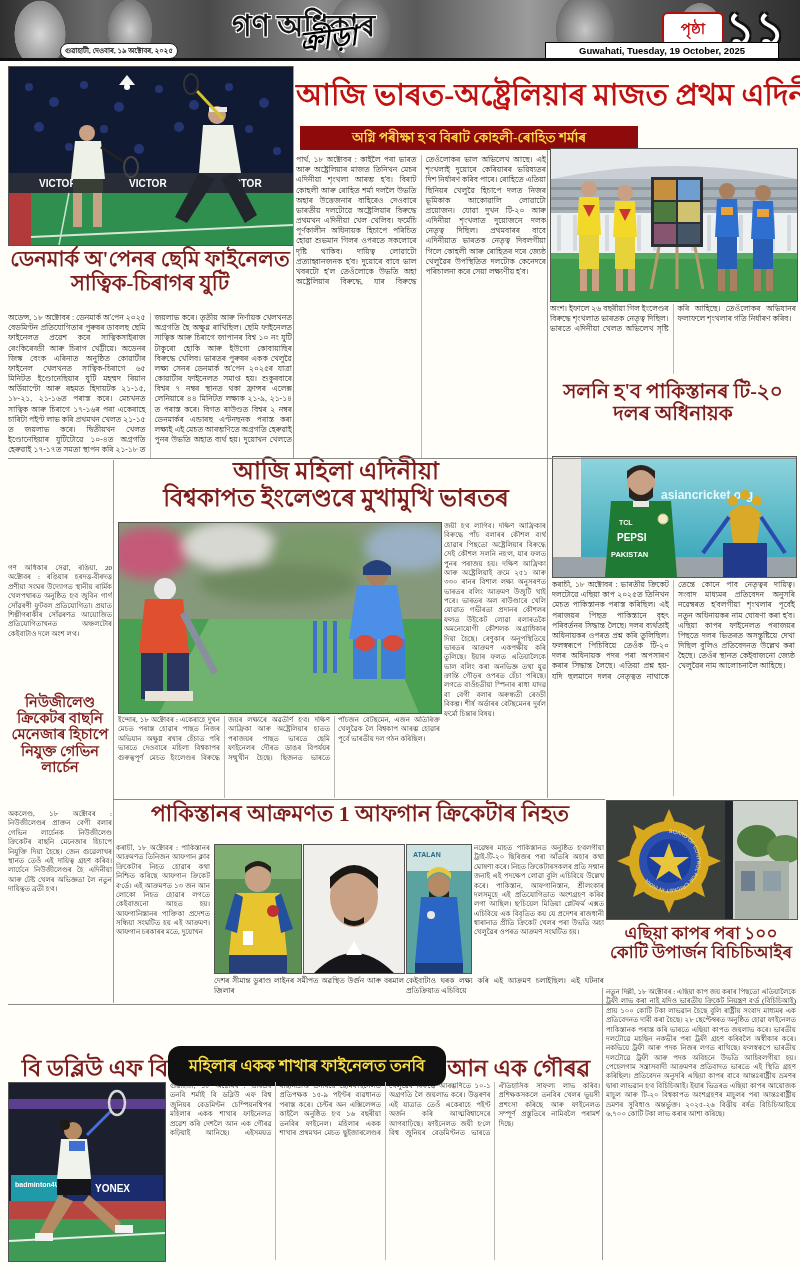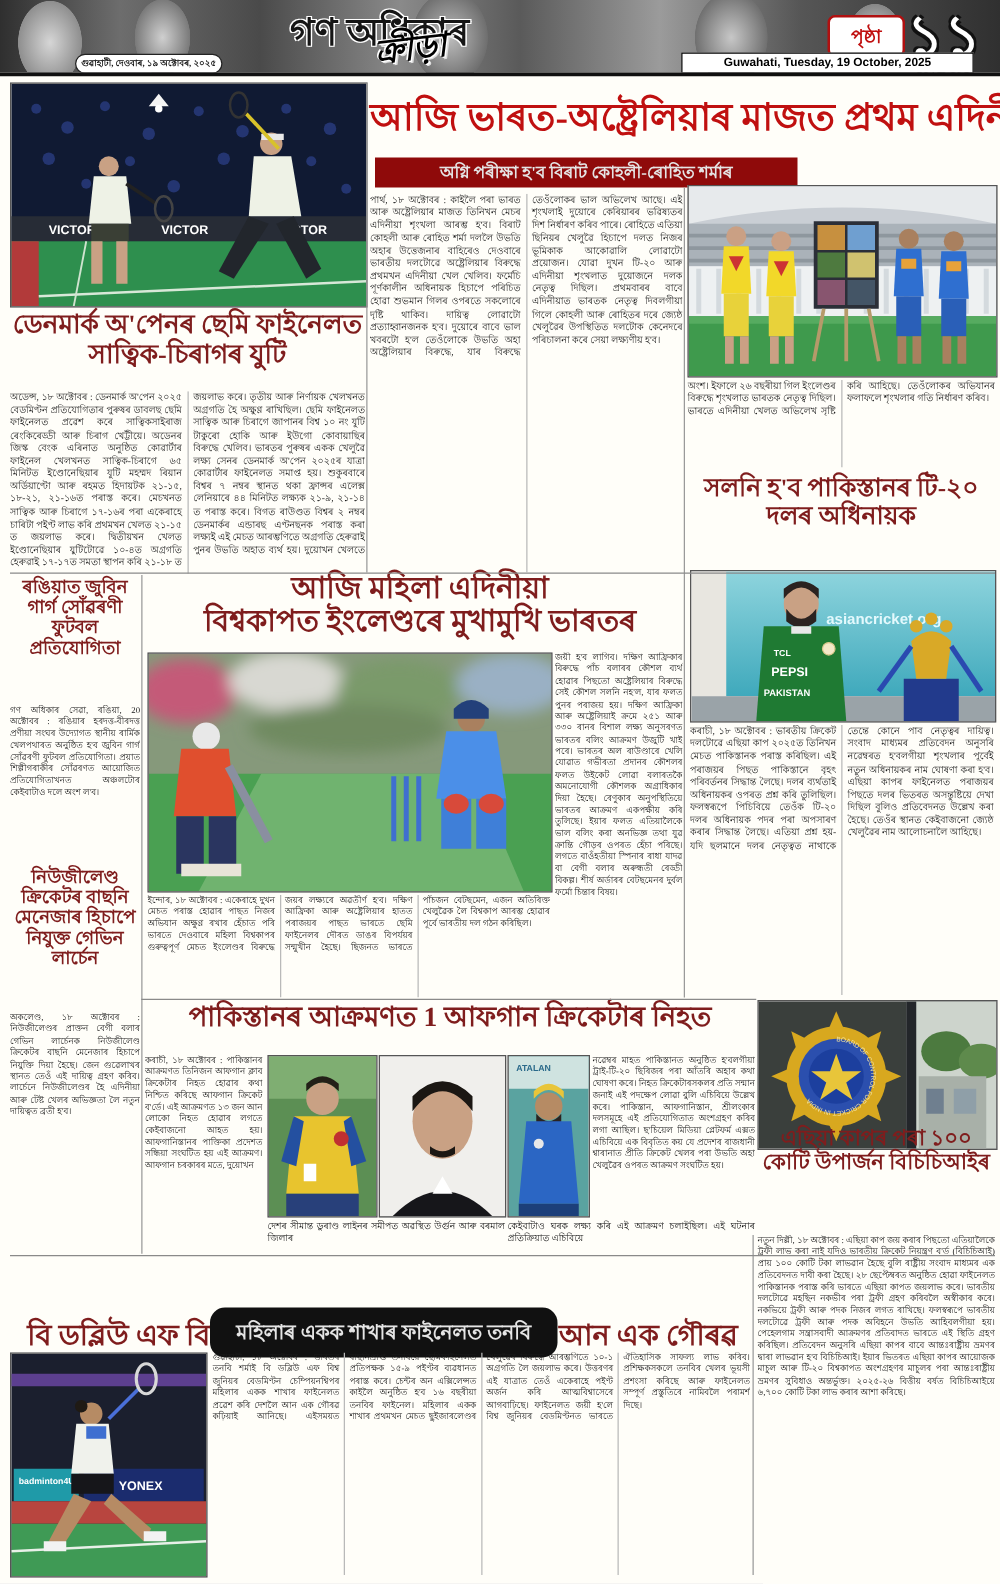--- a/index.html
+++ b/index.html
@@ -7,21 +7,21 @@
         font-family:"Liberation Serif","DejaVu Sans",serif;overflow:hidden;}
   .abs{position:absolute;}
   .photo{position:absolute;border:1px solid #555;background:#ccc;overflow:hidden;}
   .photo svg{display:block;width:100%;height:100%;}
   .body-text{font-size:7.6px;line-height:1.34;text-align:justify;color:#1b1b1b;overflow:hidden;}
   .cols2{column-count:2;column-gap:9px;column-rule:1px solid #b9b9b9;}
   .cols3{column-count:3;column-gap:8px;column-rule:1px solid #b9b9b9;}
   .cols4{column-count:4;column-gap:8px;column-rule:1px solid #b9b9b9;}
   .hl{font-weight:bold;color:#7f1d1d;text-align:center;line-height:1.12;}
   .hl-red{color:#c01010;}
-  .boxhead{color:#e5e5e5;font-weight:bold;text-align:center;display:flex;align-items:center;justify-content:center;}
+  .boxhead{color:#fde047;font-weight:bold;text-align:center;display:flex;align-items:center;justify-content:center;}
   .vrule{position:absolute;width:1px;background:#9a9a9a;}
   .hrule{position:absolute;height:1px;background:#8a8a8a;}
   
   .masthead{position:absolute;left:0;top:0;width:800px;height:58px;overflow:hidden;
     background-image:
       radial-gradient(ellipse 46px 60px at 40px 34px,#d6d6d6 0%,#8f8f8f 55%,rgba(0,0,0,0) 56%),
       radial-gradient(ellipse 40px 55px at 130px 30px,#cfcfcf 0%,#7a7a7a 55%,rgba(0,0,0,0) 56%),
       radial-gradient(ellipse 50px 60px at 360px 30px,#bdbdbd 0%,#6f6f6f 60%,rgba(0,0,0,0) 61%),
       radial-gradient(ellipse 48px 60px at 585px 30px,#c7c7c7 0%,#707070 60%,rgba(0,0,0,0) 61%),
       radial-gradient(ellipse 40px 52px at 700px 32px,#d2d2d2 0%,#878787 55%,rgba(0,0,0,0) 56%),
@@ -233,21 +233,20 @@
         <circle cx="180" cy="44" r="5" fill="#d9a927"></circle>
           <circle cx="192" cy="38" r="5" fill="#d9a927"></circle>
           <circle cx="204" cy="44" r="5" fill="#d9a927"></circle>
         <line x1="176" y1="60" x2="150" y2="96" stroke="#2a4ab0" stroke-width="4"></line>
         <line x1="208" y1="60" x2="232" y2="96" stroke="#2a4ab0" stroke-width="4"></line>
       </g>
     </svg>
   </div>
   <div class="abs body-text cols2" style="left:552px;top:580px;width:243px;height:216px;">কৰাচী, ১৮ অক্টোবৰ : ভাৰতীয় ক্ৰিকেট দলটোৱে এছিয়া কাপ ২০২৫ত তিনিখন মেচত পাকিস্তানক পৰাস্ত কৰিছিল। এই পৰাজয়ৰ পিছত পাকিস্তানে বৃহৎ পৰিবৰ্তনৰ সিদ্ধান্ত লৈছে। দলৰ ব্যৰ্থতাই অধিনায়কৰ ওপৰত প্ৰশ্ন কৰি তুলিছিল। ফলস্বৰূপে পিচিবিয়ে তেওঁক টি-২০ দলৰ অধিনায়ক পদৰ পৰা অপসাৰণ কৰাৰ সিদ্ধান্ত লৈছে। এতিয়া প্ৰশ্ন হয়- যদি ছলমানে দলৰ নেতৃত্বত নাথাকে তেন্তে কোনে পাব নেতৃত্বৰ দায়িত্ব। সংবাদ মাধ্যমৰ প্ৰতিবেদন অনুসৰি নৱেম্বৰত হ'বলগীয়া শৃংখলাৰ পূৰ্বেই নতুন অধিনায়কৰ নাম ঘোষণা কৰা হ'ব। এছিয়া কাপৰ ফাইনেলত পৰাজয়ৰ পিছতে দলৰ ভিতৰত অসন্তুষ্টিয়ে দেখা দিছিল বুলিও প্ৰতিবেদনত উল্লেখ কৰা হৈছে। তেওঁৰ স্থানত কেইবাজনো জ্যেষ্ঠ খেলুৱৈৰ নাম আলোচনালৈ আহিছে।</div>
 
-  <div class="abs hl" style="left:8px;top:462px;width:104px;height:98px;font-size:14.5px;">ৰঙিয়াত জুবিন গাৰ্গ সোঁৱৰণী ফুটবল প্ৰতিযোগিতা</div>
   <div class="abs body-text" style="left:8px;top:564px;width:104px;height:124px;font-size:7px;">গণ অধিকাৰ সেৱা, ৰঙিয়া, 20 অক্টোবৰ : ৰঙিয়াৰ হৰদত্ত-বীৰদত্ত প্ৰণীয়া সংঘৰ উদ্যোগত স্থানীয় ৰাৰ্মিক খেলপথাৰত অনুষ্ঠিত হ'ব জুবিন গাৰ্গ সোঁৱৰণী ফুটবল প্ৰতিযোগিতা। প্ৰয়াত শিল্পীগৰাকীৰ সোঁৱৰণত আয়োজিত প্ৰতিযোগিতাখনত অঞ্চলটোৰ কেইবাটাও দলে অংশ ল'ব।</div>
   <div class="abs hl" style="left:8px;top:694px;width:104px;height:112px;font-size:14.5px;">নিউজীলেণ্ড ক্ৰিকেটৰ বাছনি মেনেজাৰ হিচাপে নিযুক্ত গেভিন লাৰ্চেন</div>
   <div class="abs body-text" style="left:8px;top:810px;width:104px;height:192px;font-size:7px;">অকলেণ্ড, ১৮ অক্টোবৰ : নিউজীলেণ্ডৰ প্ৰাক্তন বেগী বলাৰ গেভিন লাৰ্চেনক নিউজীলেণ্ড ক্ৰিকেটৰ বাছনি মেনেজাৰ হিচাপে নিযুক্তি দিয়া হৈছে। জেন গুৱেলাখৰ স্থানত তেওঁ এই দায়িত্ব গ্ৰহণ কৰিব। লাৰ্চেনে নিউজীলেণ্ডৰ হৈ এদিনীয়া আৰু টেষ্ট খেলৰ অভিজ্ঞতা লৈ নতুন দায়িত্বত ব্ৰতী হ'ব।</div>
 
   <div class="abs" style="left:116px;top:458px;width:440px;height:60px;">
     <div class="hl" style="font-size:24px;">আজি মহিলা এদিনীয়া</div>
     <div class="hl" style="font-size:24px;">বিশ্বকাপত ইংলেণ্ডৰে মুখামুখি ভাৰতৰ</div>
   </div>
   <div class="photo" style="left:118px;top:522px;width:322px;height:190px;">
     <svg viewBox="0 0 322 190">
@@ -370,21 +369,21 @@
         <polygon points="62,42 67,56 82,56 70,65 75,79 62,70 49,79 54,65 42,56 57,56" fill="#e8c53a"></polygon>
         <defs>
             <path id="ringpath" d="M62 32 a28 28 0 1 1 -0.01 0"></path>
           </defs>
         <text font-size="5.2" fill="#f4e3a0" font-family="Liberation Sans,sans-serif">
           <textPath href="#ringpath">BOARD OF CONTROL FOR CRICKET IN INDIA</textPath>
         </text>
       </g>
     </svg>
   </div>
-  <div class="abs hl" style="left:606px;top:901px;width:190px;height:58px;font-size:17px;">এছিয়া কাপৰ পৰা ১০০ কোটি উপাৰ্জন বিচিচিআইৰ</div>
+  <div class="abs hl" style="left:606px;top:924px;width:190px;height:58px;font-size:17px;">এছিয়া কাপৰ পৰা ১০০ কোটি উপাৰ্জন বিচিচিআইৰ</div>
   <div class="abs body-text" style="left:606px;top:988px;width:190px;height:272px;font-size:7px;">নতুন দিল্লী, ১৮ অক্টোবৰ : এছিয়া কাপ জয় কৰাৰ পিছতো এতিয়ালৈকে ট্ৰফী লাভ কৰা নাই যদিও ভাৰতীয় ক্ৰিকেট নিয়ন্ত্ৰণ ব'ৰ্ড (বিচিচিআই) প্ৰায় ১০০ কোটি টকা লাভৱান হৈছে বুলি ৰাষ্ট্ৰীয় সংবাদ মাধ্যমৰ এক প্ৰতিবেদনত দাবী কৰা হৈছে। ২৮ ছেপ্টেম্বৰত অনুষ্ঠিত হোৱা ফাইনেলত পাকিস্তানক পৰাস্ত কৰি ভাৰতে এছিয়া কাপত জয়লাভ কৰে। ভাৰতীয় দলটোৱে মহছিন নকভীৰ পৰা ট্ৰফী গ্ৰহণ কৰিবলৈ অস্বীকাৰ কৰে। নকভিয়ে ট্ৰফী আৰু পদক নিজৰ লগত ৰাখিছে। ফলস্বৰূপে ভাৰতীয় দলটোৱে ট্ৰফী আৰু পদক অবিহনে উভতি আহিবলগীয়া হয়। পেহেলগাম সন্ত্ৰাসবাদী আক্ৰমণৰ প্ৰতিবাদত ভাৰতে এই স্থিতি গ্ৰহণ কৰিছিল। প্ৰতিবেদন অনুসৰি এছিয়া কাপৰ বাবে আন্তঃৰাষ্ট্ৰীয় ভ্ৰমণৰ দ্বাৰা লাভৱান হ'ব বিচিচিআই। ইয়াৰ ভিতৰত এছিয়া কাপৰ আয়োজক মাচুল আৰু টি-২০ বিশ্বকাপত অংশগ্ৰহণৰ মাচুলৰ পৰা আন্তঃৰাষ্ট্ৰীয় ভ্ৰমণৰ সুবিধাও অন্তৰ্ভুক্ত। ২০২৫-২৬ বিত্তীয় বৰ্ষত বিচিচিআইয়ে ৬,৭০০ কোটি টকা লাভ কৰাৰ আশা কৰিছে।</div>
 
   <div class="abs hl" style="left:10px;top:1008px;width:592px;height:34px;font-size:23px;white-space:nowrap;margin-top:48px;">বি ডব্লিউ এফ বিশ্ব জুনিয়ৰ বেডমিণ্টনত ভাৰতৰ আন এক গৌৰৱ</div>
   <div class="abs boxhead" style="left:168px;top:1046px;width:278px;height:40px;background:#111111;font-size:16px;border-radius:12px;">মহিলাৰ একক শাখাৰ ফাইনেলত তনবি</div>
 
   <div class="photo" style="left:8px;top:1082px;width:156px;height:178px;">
     <svg viewBox="0 0 156 178">
       <rect width="156" height="178" fill="#1b1f2e"></rect>
       <rect y="16" width="156" height="10" fill="#5c3f8f"></rect>
       <rect x="2" y="92" width="52" height="26" fill="#1f9aa8"></rect>

